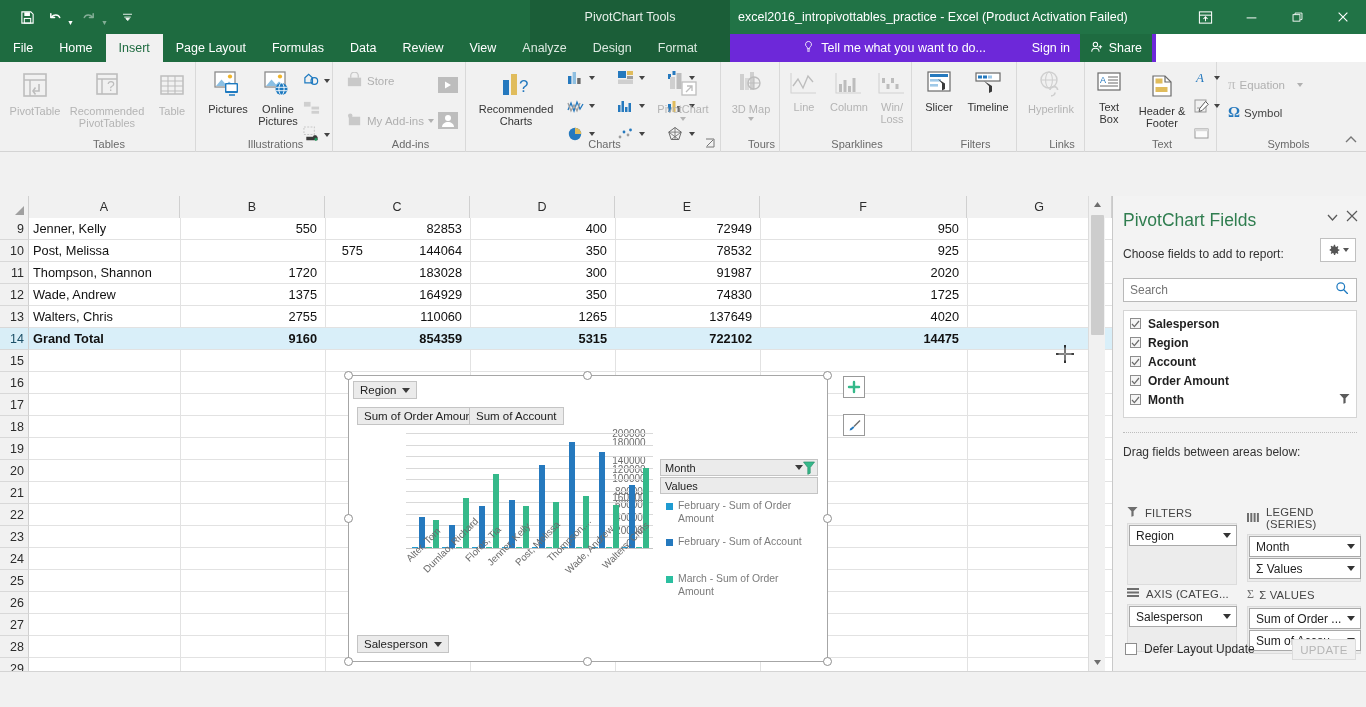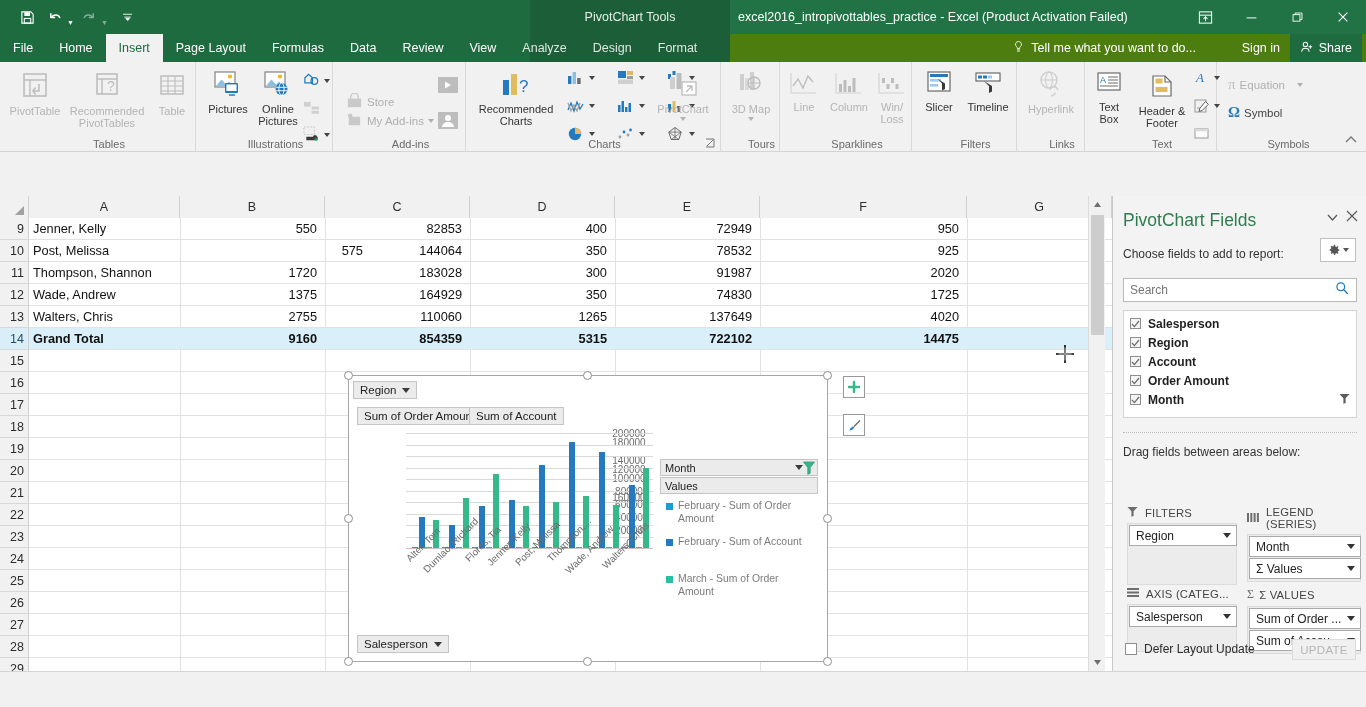--- a/index.html
+++ b/index.html
@@ -32,22 +32,22 @@
   .doc-title {
     position: absolute; left: 0; top: 0; height: 34px; width: 460px;
     display: flex; align-items: center; padding-left: 8px;
     color: #ffffff; font-size: 12.5px; white-space: nowrap;
   }
   .win-btns { position: absolute; right: 0; top: 0; height: 34px; display:flex; }
   .win-btn { width: 46px; height: 34px; display:flex; align-items:center; justify-content:center; color:#fff; cursor:pointer; }
 
   
   .tabbar {
-    position: absolute; top: 34px; left: 0; width: 1366px; height: 28px;
-    background: #4d7c0f;
+    position: absolute; top: 34px; left: 0; width: 1156px; height: 28px;
+    background: #6d28d9;
   }
   .tabbar .bg-left { position:absolute; left:0; top:0; width:530px; height:28px; background:#1e6b40; }
   .tabbar .bg-mid { position:absolute; left:530px; top:0; width:200px; height:28px; background:#1b5e38; }
   .tabs { position: absolute; left: 0; top: 0; height: 28px; display: flex; align-items: stretch; }
   .tab {
     display: flex; align-items: center; padding: 0 13px; height: 28px;
     color: #ffffff; font-size: 12.5px; cursor: pointer; white-space: nowrap;
   }
   .tab.active { background: #f1f1f1; color: #1e6b40; }
   .tab.ctx { color: #dbe9e0; }
@@ -415,21 +415,21 @@
             <rect x="1" y="1" width="11" height="8" fill="none" stroke="#c7c7c7" stroke-width="1.1" stroke-dasharray="2 1.5"></rect>
             <path d="M5 14.5h6.5l1-1.8h2.5l1 1.8h.5v3.5H4.5v-3.5z" fill="#3a3a3a" transform="translate(-1,-3)"></path>
             <path d="M13.6 12.5v3M12.1 14h3" stroke="#1a9e5a" stroke-width="1.6"></path>
           </svg>
         <span class="caret-d"></span>
       </div>
       <div class="rgroup-title">Illustrations</div>
     </div>
 
     <div class="rgroup" style="left:333px; width:133px;">
-      <div class="rsmall dis" style="left:10px; top:29px;">
+      <div class="rsmall dis" style="left:10px; top:8px;">
         <svg width="17" height="17" viewBox="0 0 18 18">
             <path d="M2 6h14v9H2z" fill="#c9c9c9"></path>
             <path d="M5 6V4a4 4 0 0 1 8 0v2" fill="none" stroke="#c9c9c9" stroke-width="1.4"></path>
           </svg>
         <span>Store</span>
       </div>
       <div class="rsmall dis" style="left:10px; top:48px;">
         <svg width="17" height="17" viewBox="0 0 18 18">
             <path d="M3 5h12v9H3z" fill="#c9c9c9"></path>
             <circle cx="4.5" cy="4" r="2.4" fill="#c9c9c9"></circle>

